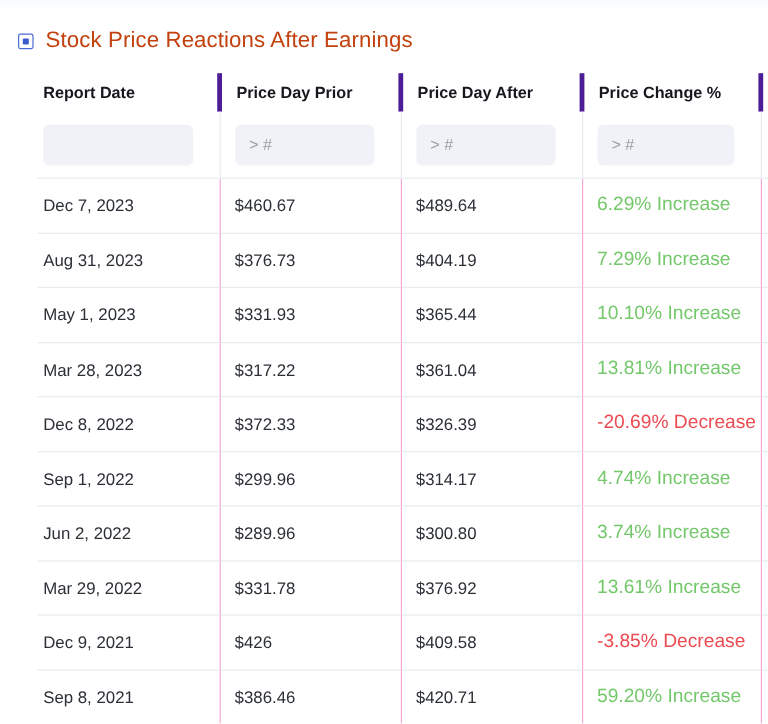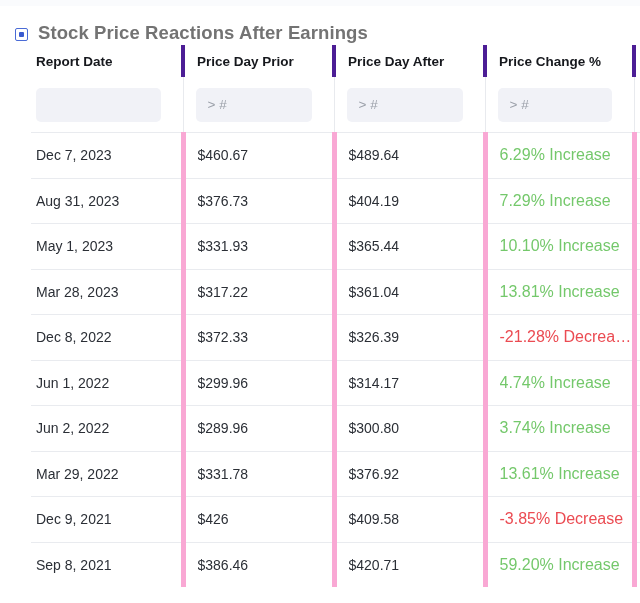--- a/index.html
+++ b/index.html
@@ -58,31 +58,31 @@
   .title-icon::after {
     content: "";
     display: block;
     width: 5px;
     height: 5px;
     background: #3a5bd0;
     border-radius: 1px;
   }
   .title-text {
     font-size: 18.5px;
-    color: #737373;
-    font-weight: 700;
+    color: #c2410c;
+    font-weight: 400;
     letter-spacing: 0.1px;
     white-space: nowrap;
     text-align: right;
   }
 
   
   .table-wrap {
     position: absolute;
-    top: 45px;
+    top: 61px;
     left: 0;
     width: 532px;
   }
   table.grid {
     border-collapse: collapse;
     table-layout: fixed;
     width: 660px;   
     margin-left: 31px;
   }
   col.c-date   { width: 152px; }
@@ -132,21 +132,21 @@
   }
   .filter-box::placeholder { color: #9a9fa8; }
 
   tbody tr.data-row td {
     height: 44.5px;
     padding: 0 0 0 12px;
     font-size: 14px;
     color: #2b2f36;
     vertical-align: middle;
     border-top: 1px solid #e9ebef;
-    border-left: 5px solid #f9a8d4;
+    border-left: 1px solid #f9a8d4;
     white-space: nowrap;
     overflow: hidden;
     text-overflow: ellipsis;
     background: #ffffff;
   }
   tbody tr.data-row td.first {
     border-left: none;
     padding-left: 5px;
   }
   tbody tr.data-row td.change {
@@ -267,27 +267,27 @@
             <td class="first">
               <span class="clip">Dec 8, 2022</span>
             </td>
             <td>
               <span class="clip">$372.33</span>
             </td>
             <td>
               <span class="clip">$326.39</span>
             </td>
             <td class="change">
-              <span class="clip down">-21.28% Decrease</span>
-            </td>
-            <td></td>
-          </tr>
-          <tr class="data-row">
-            <td class="first">
-              <span class="clip">Jun 1, 2022</span>
+              <span class="clip down">-20.69% Decrease</span>
+            </td>
+            <td></td>
+          </tr>
+          <tr class="data-row">
+            <td class="first">
+              <span class="clip">Sep 1, 2022</span>
             </td>
             <td>
               <span class="clip">$299.96</span>
             </td>
             <td>
               <span class="clip">$314.17</span>
             </td>
             <td class="change">
               <span class="clip up">4.74% Increase</span>
             </td>

